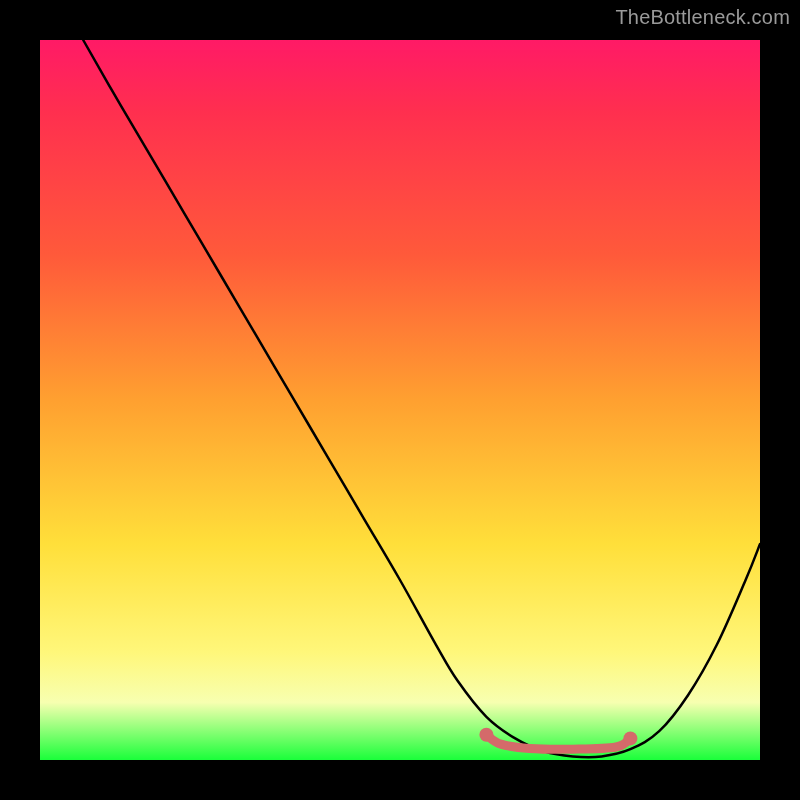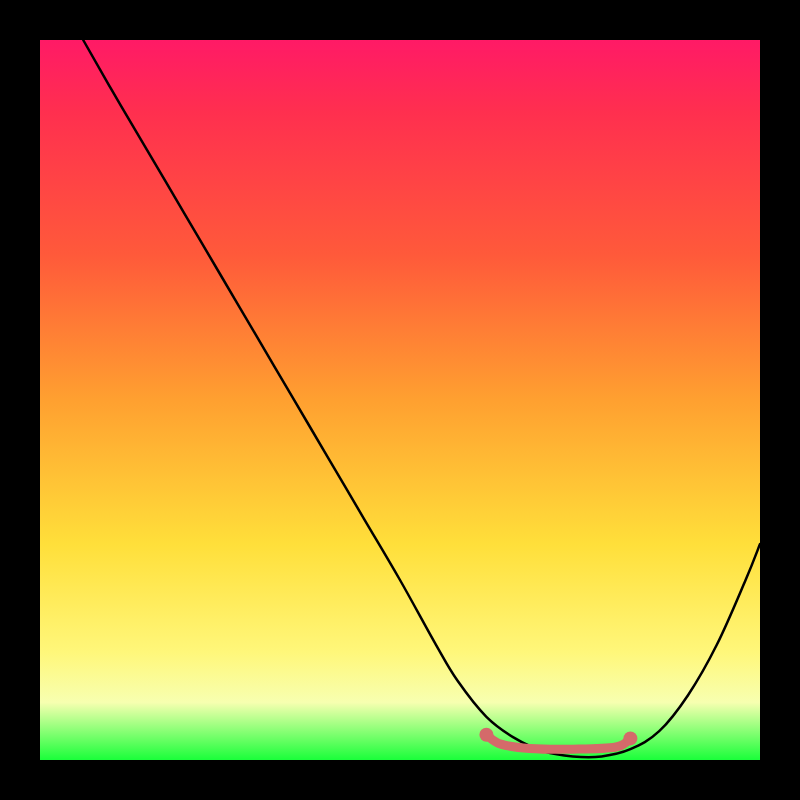--- a/index.html
+++ b/index.html
@@ -53,20 +53,21 @@
     font-weight: 500;
     letter-spacing: 0.2px;
     user-select: none;
   }
 </style>
 </head>
 <body>
 
 <div class="frame">
 
+  <div class="watermark">TheBottleneck.com</div>
 
   <div class="plot-area">
     <svg class="plot-svg" viewBox="0 0 720 720" preserveAspectRatio="none">
       <path id="curve-path" fill="none" stroke-width="2.5" stroke-linecap="round" d="M 43.20 0.00 C 48.38 9.07, 60.34 30.31, 72.00 50.40 C 83.66 70.49, 95.04 89.57, 108.00 111.60 C 120.96 133.63, 131.04 150.77, 144.00 172.80 C 156.96 194.83, 167.04 211.97, 180.00 234.00 C 192.96 256.03, 203.04 273.17, 216.00 295.20 C 228.96 317.23, 239.04 334.37, 252.00 356.40 C 264.96 378.43, 275.04 395.57, 288.00 417.60 C 300.96 439.63, 311.04 456.77, 324.00 478.80 C 336.96 500.83, 347.04 517.32, 360.00 540.00 C 372.96 562.68, 385.63 586.66, 396.00 604.80 C 406.37 622.94, 408.53 627.84, 417.60 640.80 C 426.67 653.76, 436.03 666.43, 446.40 676.80 C 456.77 687.17, 464.83 692.18, 475.20 698.40 C 485.57 704.62, 493.63 708.12, 504.00 711.36 C 514.37 714.60, 522.43 715.49, 532.80 716.40 C 543.17 717.31, 551.23 717.70, 561.60 716.40 C 571.97 715.10, 580.03 713.74, 590.40 709.20 C 600.77 704.66, 608.83 700.92, 619.20 691.20 C 629.57 681.48, 637.63 670.75, 648.00 655.20 C 658.37 639.65, 666.43 625.54, 676.80 604.80 C 687.17 584.06, 697.82 558.14, 705.60 540.00 C 713.38 521.86, 717.41 510.48, 720.00 504.00" stroke="#000000"></path>
       <path id="marker-path" fill="none" stroke-width="9" stroke-linecap="round" d="M 446.40 694.80 C 448.99 696.48, 453.02 701.70, 460.80 704.16 C 468.58 706.62, 476.64 707.57, 489.60 708.48 C 502.56 709.39, 517.25 709.46, 532.80 709.20 C 548.35 708.94, 565.63 708.98, 576.00 707.04 C 586.37 705.10, 587.81 699.96, 590.40 698.40" stroke="#d46a6a"></path>
       <circle id="marker-start" r="7" cx="446.40" cy="694.80" fill="#d46a6a"></circle>
       <circle id="marker-end" r="7" cx="590.40" cy="698.40" fill="#d46a6a"></circle>
     </svg>
   </div>
 

